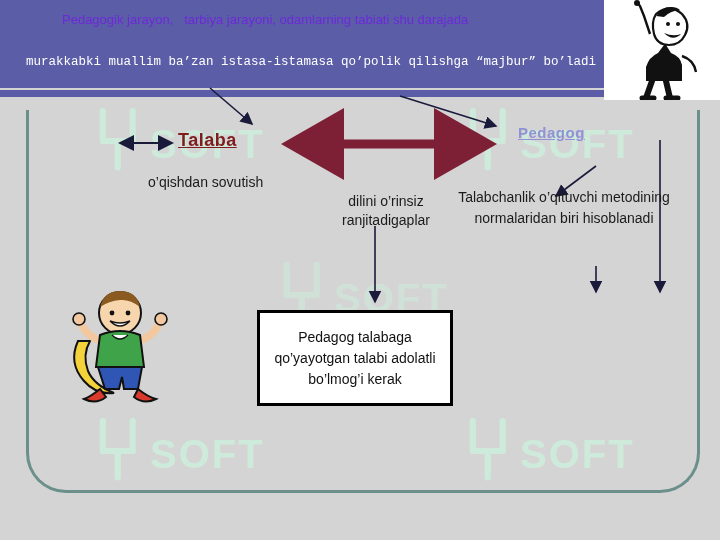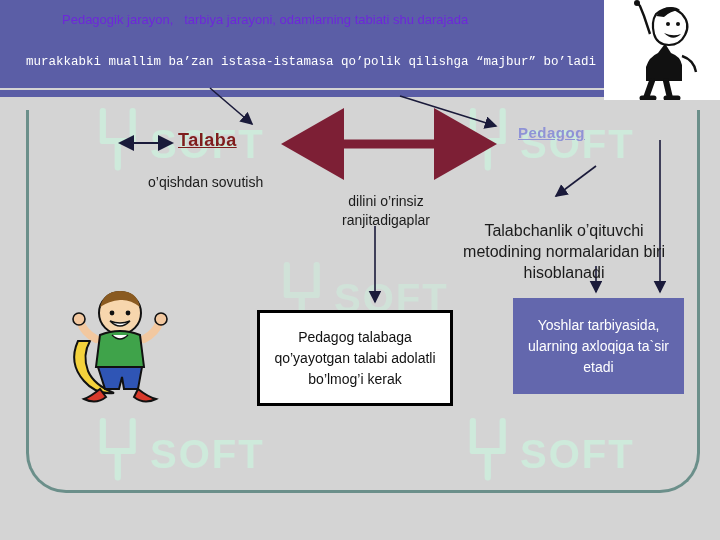--- a/index.html
+++ b/index.html
@@ -143,23 +143,23 @@
   .label-dilini {
     left: 326px;
     top: 192px;
     width: 120px;
     font-size: 14px;
     color: #1b1b1b;
     line-height: 19px;
   }
   .label-talabchanlik {
     left: 458px;
-    top: 220px;
+    top: 187px;
     width: 212px;
-    font-size: 16px;
+    font-size: 14px;
     color: #1b1b1b;
     line-height: 21px;
   }
 
   
   .box-black {
     position: absolute;
     left: 257px;
     top: 310px;
     width: 196px;
@@ -325,17 +325,14 @@
 
   <div class="node title-talaba">Talaba</div>
   <div class="node title-pedagog">Pedagog</div>
   <div class="node label-oqishdan">o’qishdan sovutish</div>
   <div class="node label-dilini">dilini o’rinsiz ranjitadigaplar</div>
   <div class="node label-talabchanlik">Talabchanlik o’qituvchi metodining normalaridan biri hisoblanadi</div>
 
   <div class="box-black">
     <span>Pedagog talabaga qo’yayotgan talabi adolatli bo’lmog’i kerak</span>
   </div>
-  <div class="box-purple">
-    <span>Yoshlar tarbiyasida, ularning axloqiga ta`sir etadi</span>
-  </div>
 
 </div>
 
 </body></html>

